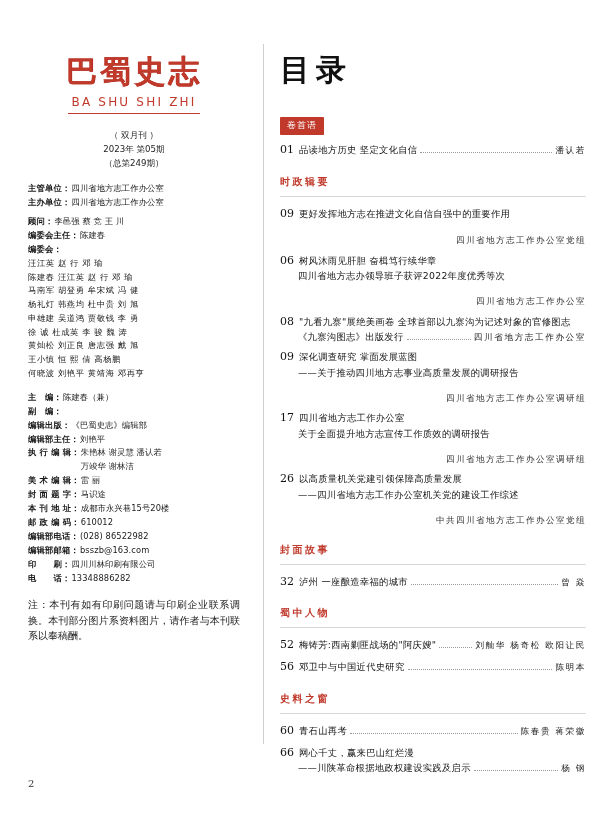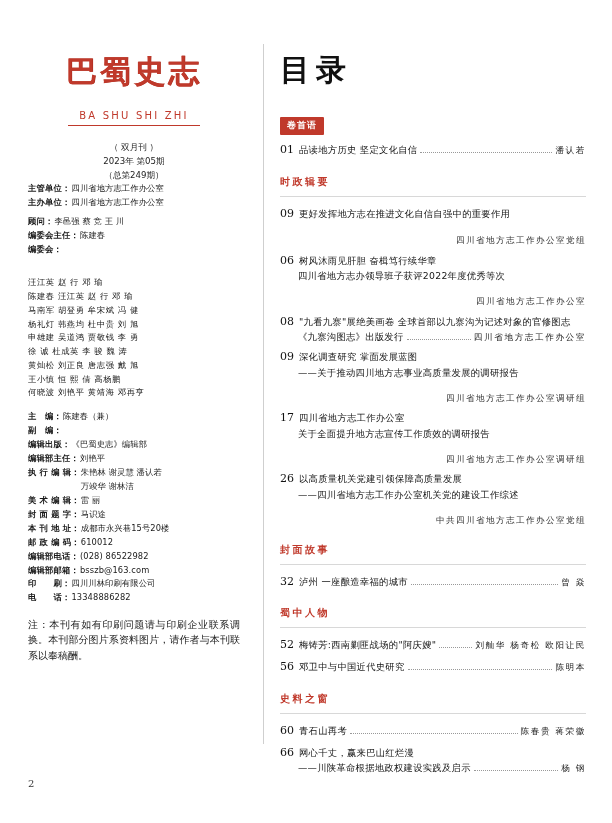--- a/index.html
+++ b/index.html
@@ -38,39 +38,39 @@
   .masthead-cn {
     font-family: "DejaVu Serif", "Liberation Serif", serif;
     font-size: 31px;
     font-weight: bold;
     color: #c0392b;
     letter-spacing: 3px;
     line-height: 1.15;
     text-shadow: 0.4px 0 0 #a5281b;
   }
   .masthead-py {
-    font-size: 10px;
+    font-size: 12px;
     color: #c0392b;
     letter-spacing: 2.2px;
-    margin-top: 20px;
+    margin-top: 5px;
     font-family: "DejaVu Sans", "Liberation Sans", sans-serif;
   }
   .masthead-rule {
     width: 132px;
     height: 1px;
     background: #c0392b;
     margin: 4px auto 0 auto;
   }
   .issue-block {
     text-align: center;
     font-size: 8.6px;
     line-height: 1.65;
     color: #222;
     margin-top: 14px;
-    margin-bottom: 0;
+    margin-bottom: 12px;
     font-family: "DejaVu Sans", "Liberation Sans", sans-serif;
   }
   .credits {
     font-size: 8.3px;
     line-height: 1.62;
     color: #1a1a1a;
   }
   .cr-row {
     display: flex;
     align-items: flex-end;
@@ -87,21 +87,20 @@
     padding-left: 1px;
     letter-spacing: 0.1px;
   }
   .cr-gap {
     height: 5px;
   }
   .names-wrap {
     font-size: 8.3px;
     line-height: 1.66;
     letter-spacing: 0.6px;
-    margin-top: 20px;
   }
   .note {
     font-size: 10px;
     line-height: 1.55;
     margin-top: 12px;
     text-align: justify;
     color: #222;
   }
   .folio {
     position: absolute;
@@ -136,21 +135,21 @@
     font-weight: bold;
     letter-spacing: 6px;
     color: #111;
     margin-bottom: 22px;
   }
   .sec-tag {
     display: inline-block;
     background: #c0392b;
     color: #fff;
     font-size: 9px;
-    font-weight: bold;
+    font-weight: normal;
     padding: 2.5px 7px 3px 7px;
     letter-spacing: 1px;
     border-radius: 1px;
     margin-bottom: 7px;
   }
   .sec-head {
     font-family: "DejaVu Serif", "Liberation Serif", serif;
     font-size: 10px;
     font-weight: bold;
     color: #c0392b;

